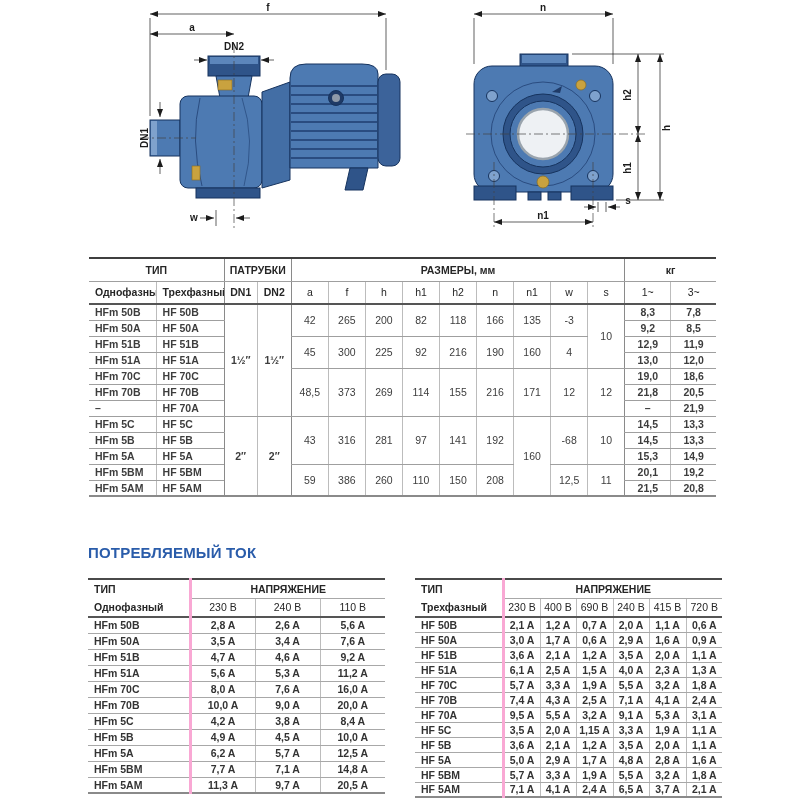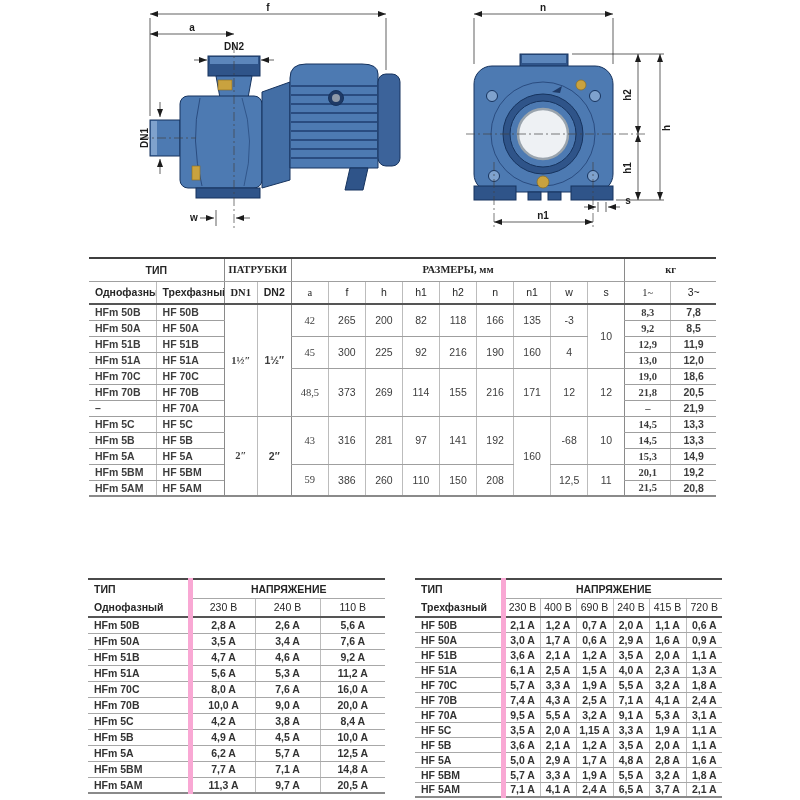--- a/index.html
+++ b/index.html
@@ -20,41 +20,41 @@
   .maintbl th,.maintbl td{border-left:1px solid #bcbcbc;border-bottom:1px solid #9f9f9f;
            text-align:center;vertical-align:middle;padding:0;color:#3d3d3d;overflow:hidden;white-space:nowrap;}
   .maintbl th{font-weight:bold;color:#262626;}
   .maintbl th:first-child,.maintbl td:first-child{border-left:none;}
   .maintbl thead tr{height:23px;}
   .maintbl tbody tr{height:16px;}
   .maintbl thead tr.subhead th{border-bottom:2px solid #555;}
   .light{font-weight:normal !important;}
   .tl{text-align:left !important;padding-left:6px !important;}
   .b{font-weight:bold;color:#262626;}
-  .sec{border-left:1px solid #8a8a8a !important;font-family:Liberation Serif, serif;}
+  .sec{border-left:1px solid #8a8a8a !important;}
 
   
   .section-title{position:absolute;left:88px;top:544px;font-size:15px;font-weight:bold;
                  color:#2a5caa;letter-spacing:.2px;}
 
   
   .cur{position:absolute;top:578px;font-size:10.5px;
        border-top:2px solid #4a4a4a;border-bottom:2px solid #8a8a8a;}
   .cur-left{left:88px;width:297px;}
   .cur-right{left:415px;width:307px;}
   .cur th,.cur td{border-left:1px solid #bcbcbc;border-bottom:1px solid #a8a8a8;
        text-align:center;vertical-align:middle;padding:0;color:#333;overflow:hidden;white-space:nowrap;}
   .cur th:first-child,.cur td:first-child{border-left:1px solid transparent;border-left:none;}
   .cur thead tr{height:19px;}
   .cur-left tbody tr{height:16px;}
   .cur-right tbody tr{height:15px;}
   .cur th{font-weight:bold;color:#262626;}
   .cur thead tr.subhead th{border-bottom:2px solid #555;}
   .cur th.tip{border-bottom:none;}
-  .cur td.firstv,.cur th.firstv{border-left:5px solid #f9a8d4;}
+  .cur td.firstv,.cur th.firstv{border-left:3px solid #f9a8d4;}
 </style>
 </head>
 <body>
 
 <div class="page">
 
   <svg class="drawing dwg-side" viewBox="0 0 284 234">
     <defs>
       <marker id="a1e" markerUnits="userSpaceOnUse" markerWidth="9" markerHeight="8" refX="8" refY="3" orient="auto">
           <path d="M0,0L8,3L0,6Z" fill="#1c1c1c"></path>
@@ -336,20 +336,21 @@
       </tr>
       <tr>
         <td class="tl b">HFm 5AM</td>
         <td class="tl b">HF 5AM</td>
         <td class="b sec">21,5</td>
         <td class="b">20,8</td>
       </tr>
     </tbody>
   </table>
 
+  <div class="section-title">ПОТРЕБЛЯЕМЫЙ ТОК</div>
 
   <table class="cur cur-left">
     <colgroup>
         <col style="width:102px">
         <col style="width:65px">
         <col style="width:65px">
         <col style="width:65px">
       </colgroup>
     <thead>
       <tr>

